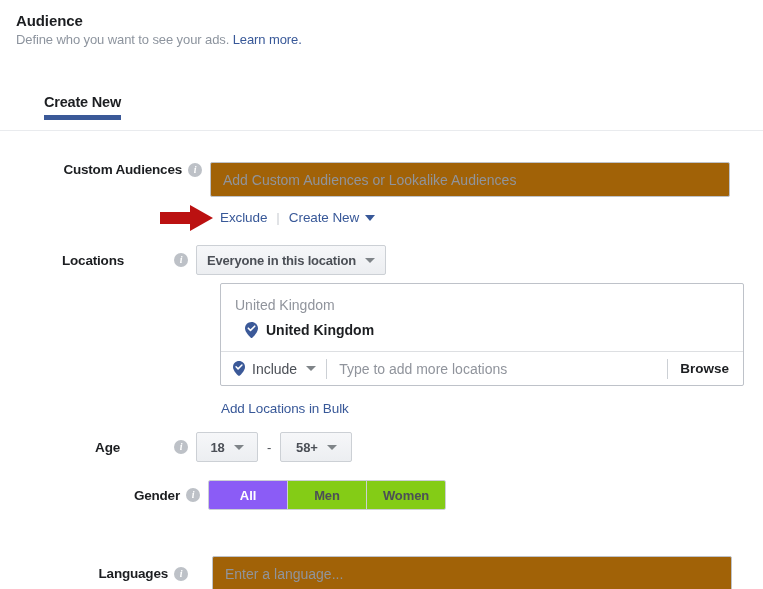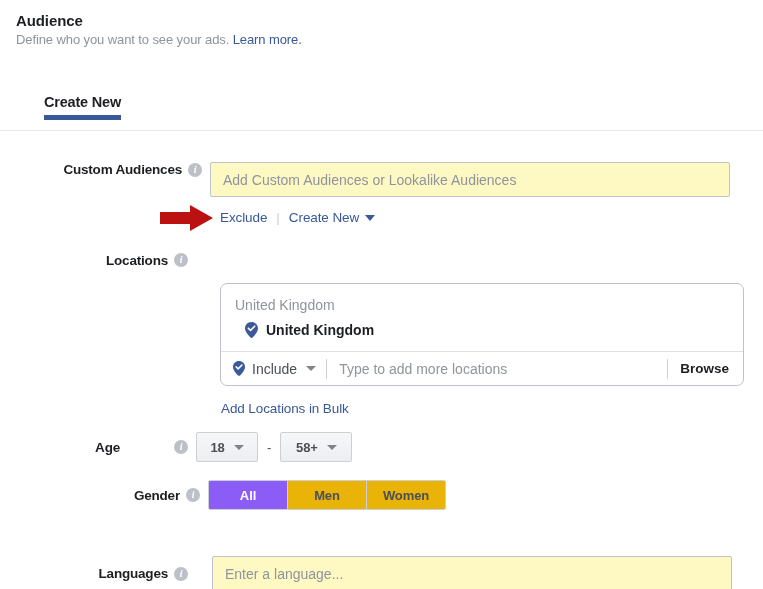--- a/index.html
+++ b/index.html
@@ -124,21 +124,21 @@
     line-height: 14px;
   }
 
   
   .text-input {
     width: 520px;
     height: 35px;
     box-sizing: border-box;
     border: 1px solid #bec2c9;
     border-radius: 2px;
-    background: #fef9c3;
+    background: #a16207;
     font-size: 14px;
     color: #1c1e21;
     padding: 0 12px;
     font-family: "Liberation Sans", sans-serif;
     outline: none;
   }
   .text-input::placeholder { color: #90949c; }
 
   
   .sublinks {
@@ -191,21 +191,21 @@
   }
 
   
   .loc-box {
     position: absolute;
     left: 220px;
     top: 283px;
     width: 524px;
     box-sizing: border-box;
     border: 1px solid #bec2c9;
-    border-radius: 7px;
+    border-radius: 2px;
     background: #ffffff;
   }
   .loc-head {
     font-size: 14px;
     color: #90949c;
     padding: 13px 14px 0 14px;
   }
   .loc-item {
     display: flex;
     align-items: center;
@@ -283,21 +283,21 @@
   }
   .seg {
     display: inline-flex;
     align-items: center;
     justify-content: center;
     min-width: 52px;
     padding: 0 13px;
     font-size: 13px;
     font-weight: bold;
     color: #4b4f56;
-    background: #eab308;
+    background: #84cc16;
     cursor: pointer;
     border-right: 1px solid #ccd0d5;
     letter-spacing: -0.1px;
   }
   .seg:last-child { border-right: none; }
   .seg.selected {
     background: #8b5cf6;
     color: #ffffff;
   }
 </style>
@@ -332,23 +332,27 @@
 </svg>
 
 <div class="sublinks">
   <a class="link">Exclude</a>
   <span class="sep">|</span>
   <a class="link">Create New</a>
   <span class="caret-sm" style="border-top-color:#385898;"></span>
 </div>
 
 <div class="row" style="left:0; top:245px;">
-  <div class="row-label" style="height:30px;">
+  <div class="row-label" style="height:30px;gap:44px;">
     <span>Locations</span>
     <span class="info-icon">i</span>
+  </div>
+  <div class="gray-btn">
+    <span>Everyone in this location</span>
+    <span class="caret-gray"></span>
   </div>
 </div>
 
 <div class="loc-box">
   <div class="loc-head">United Kingdom</div>
   <div class="loc-item">
     <svg class="pin" width="13" height="16" viewBox="0 0 13 16">
       <path d="M6.5 0C2.9 0 0 2.8 0 6.3c0 4.4 5.5 9.2 6 9.6.3.2.7.2 1 0 .5-.4 6-5.2 6-9.6C13 2.8 10.1 0 6.5 0z" fill="#3b5998"></path>
       <path d="M3.3 6.2l2.2 2.2 4.2-4.2" stroke="#ffffff" stroke-width="1.6" fill="none" stroke-linecap="round" stroke-linejoin="round"></path>
     </svg>

